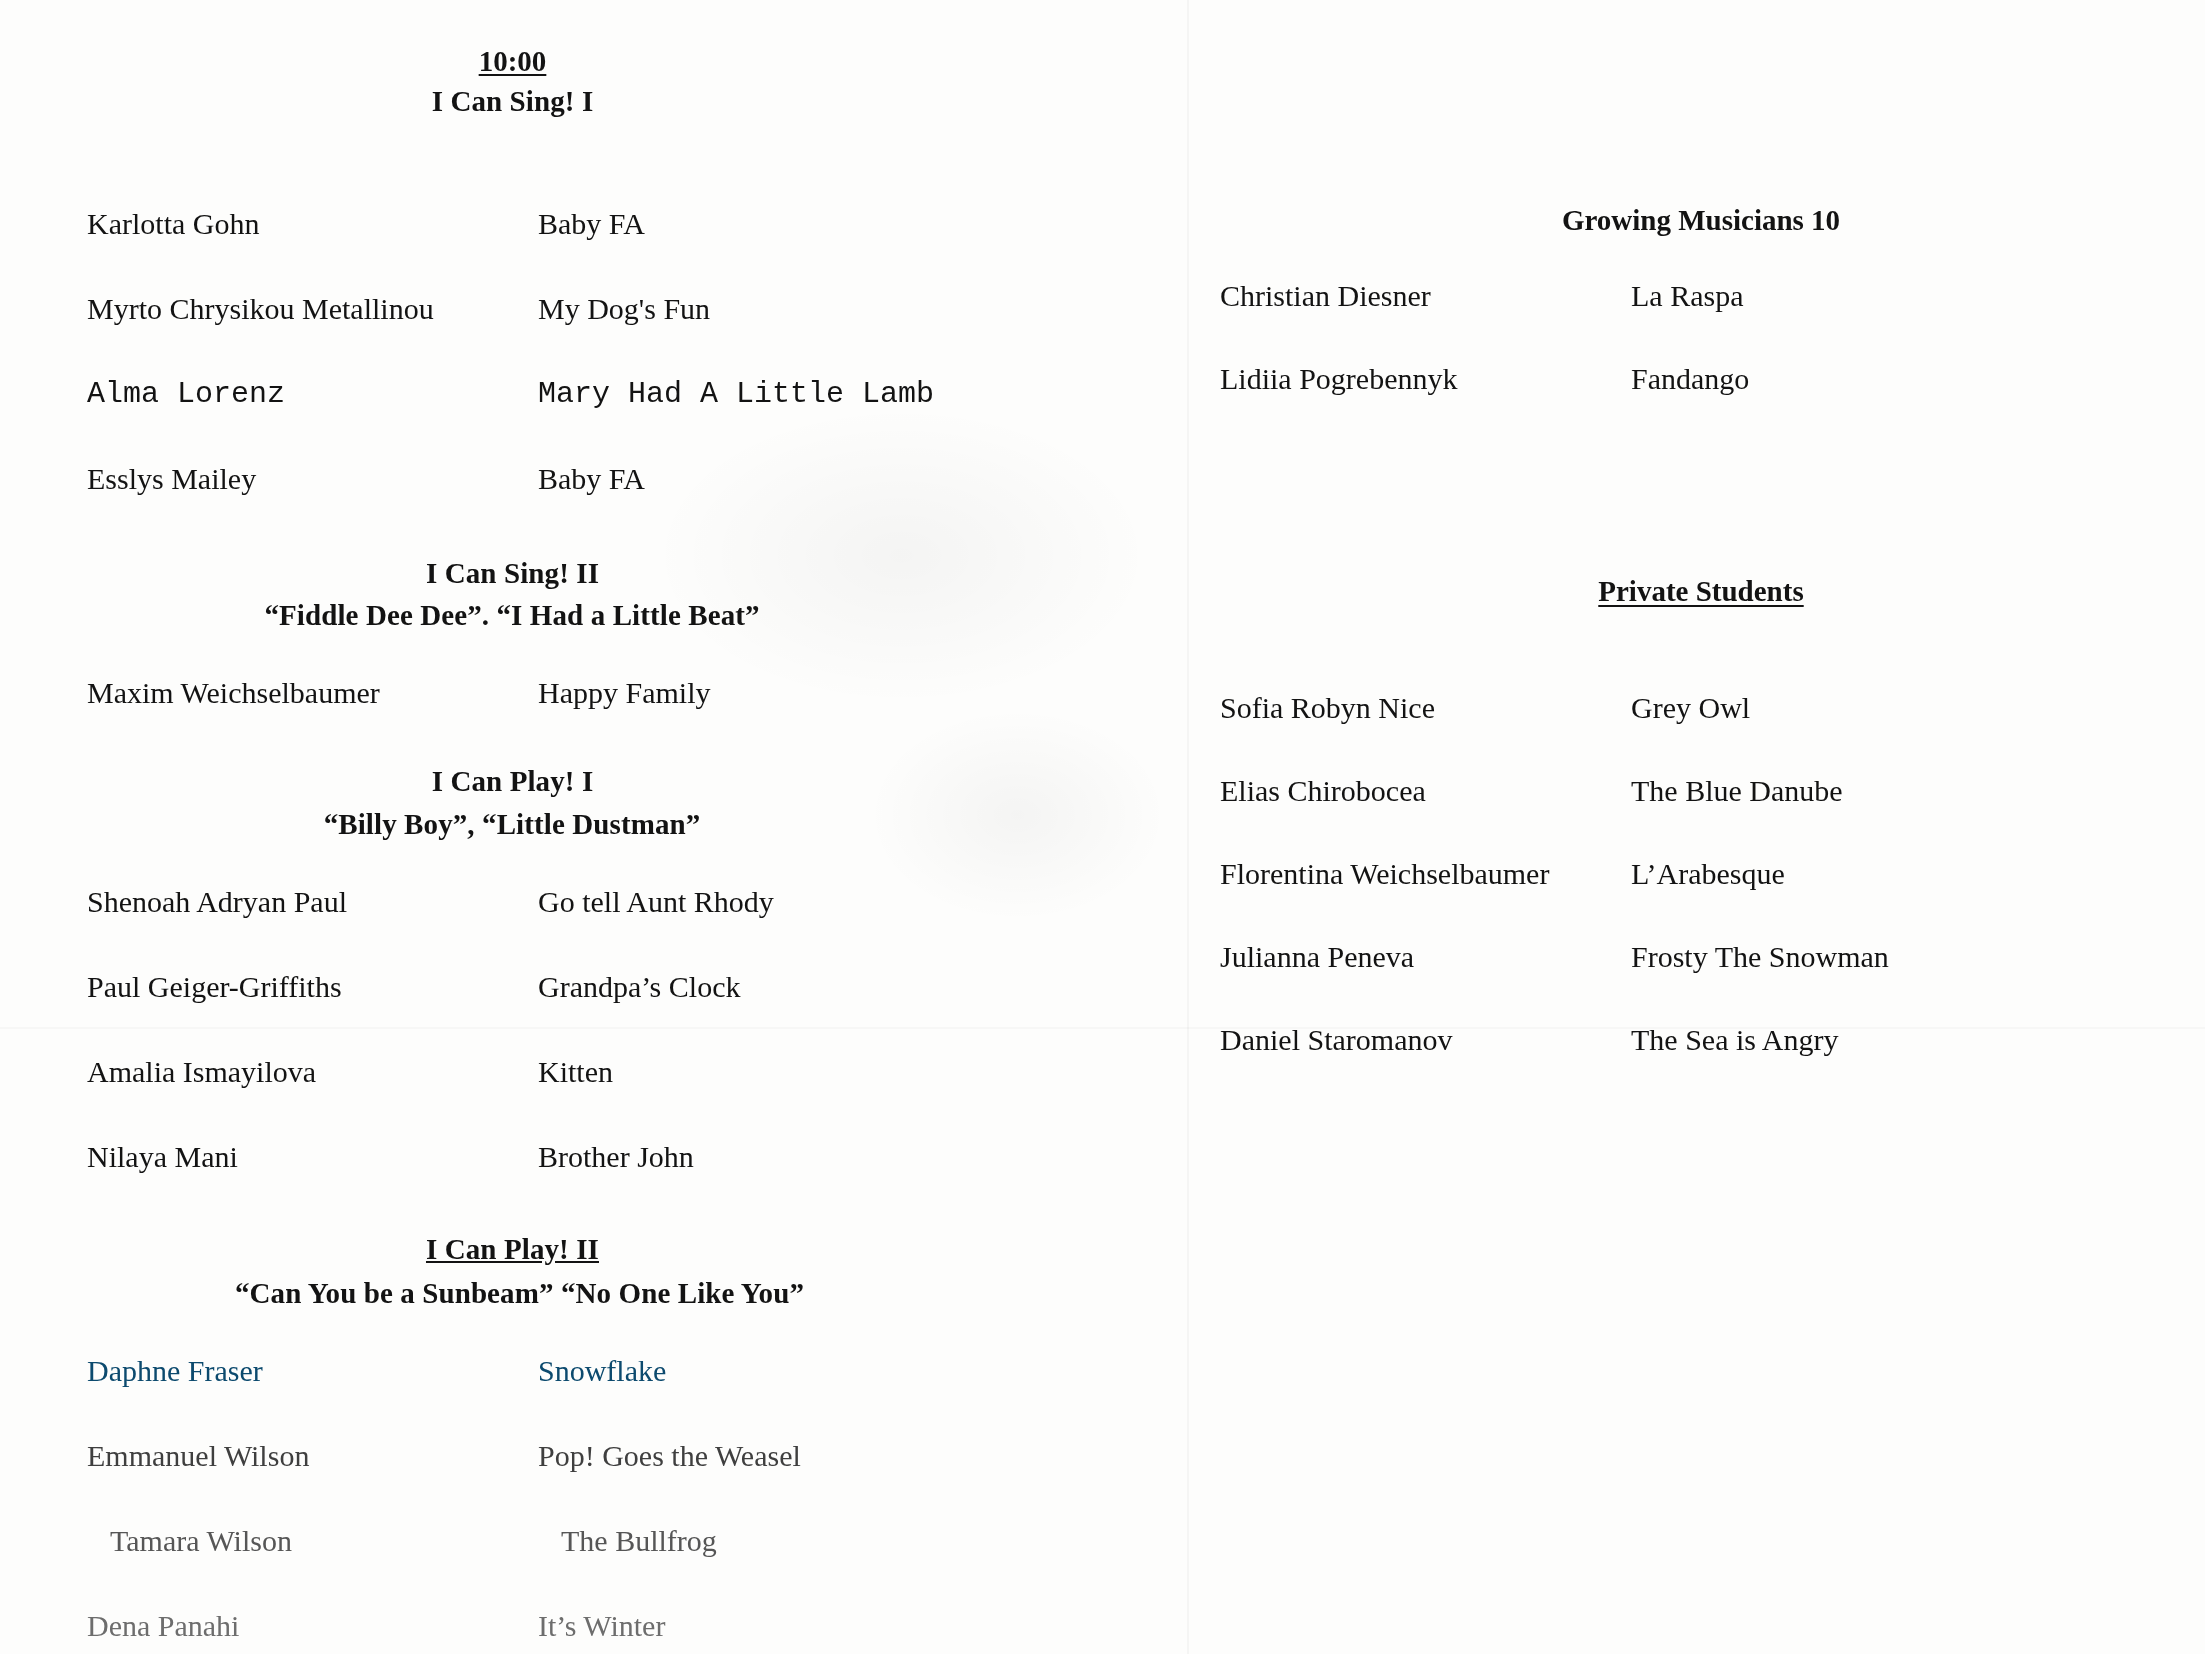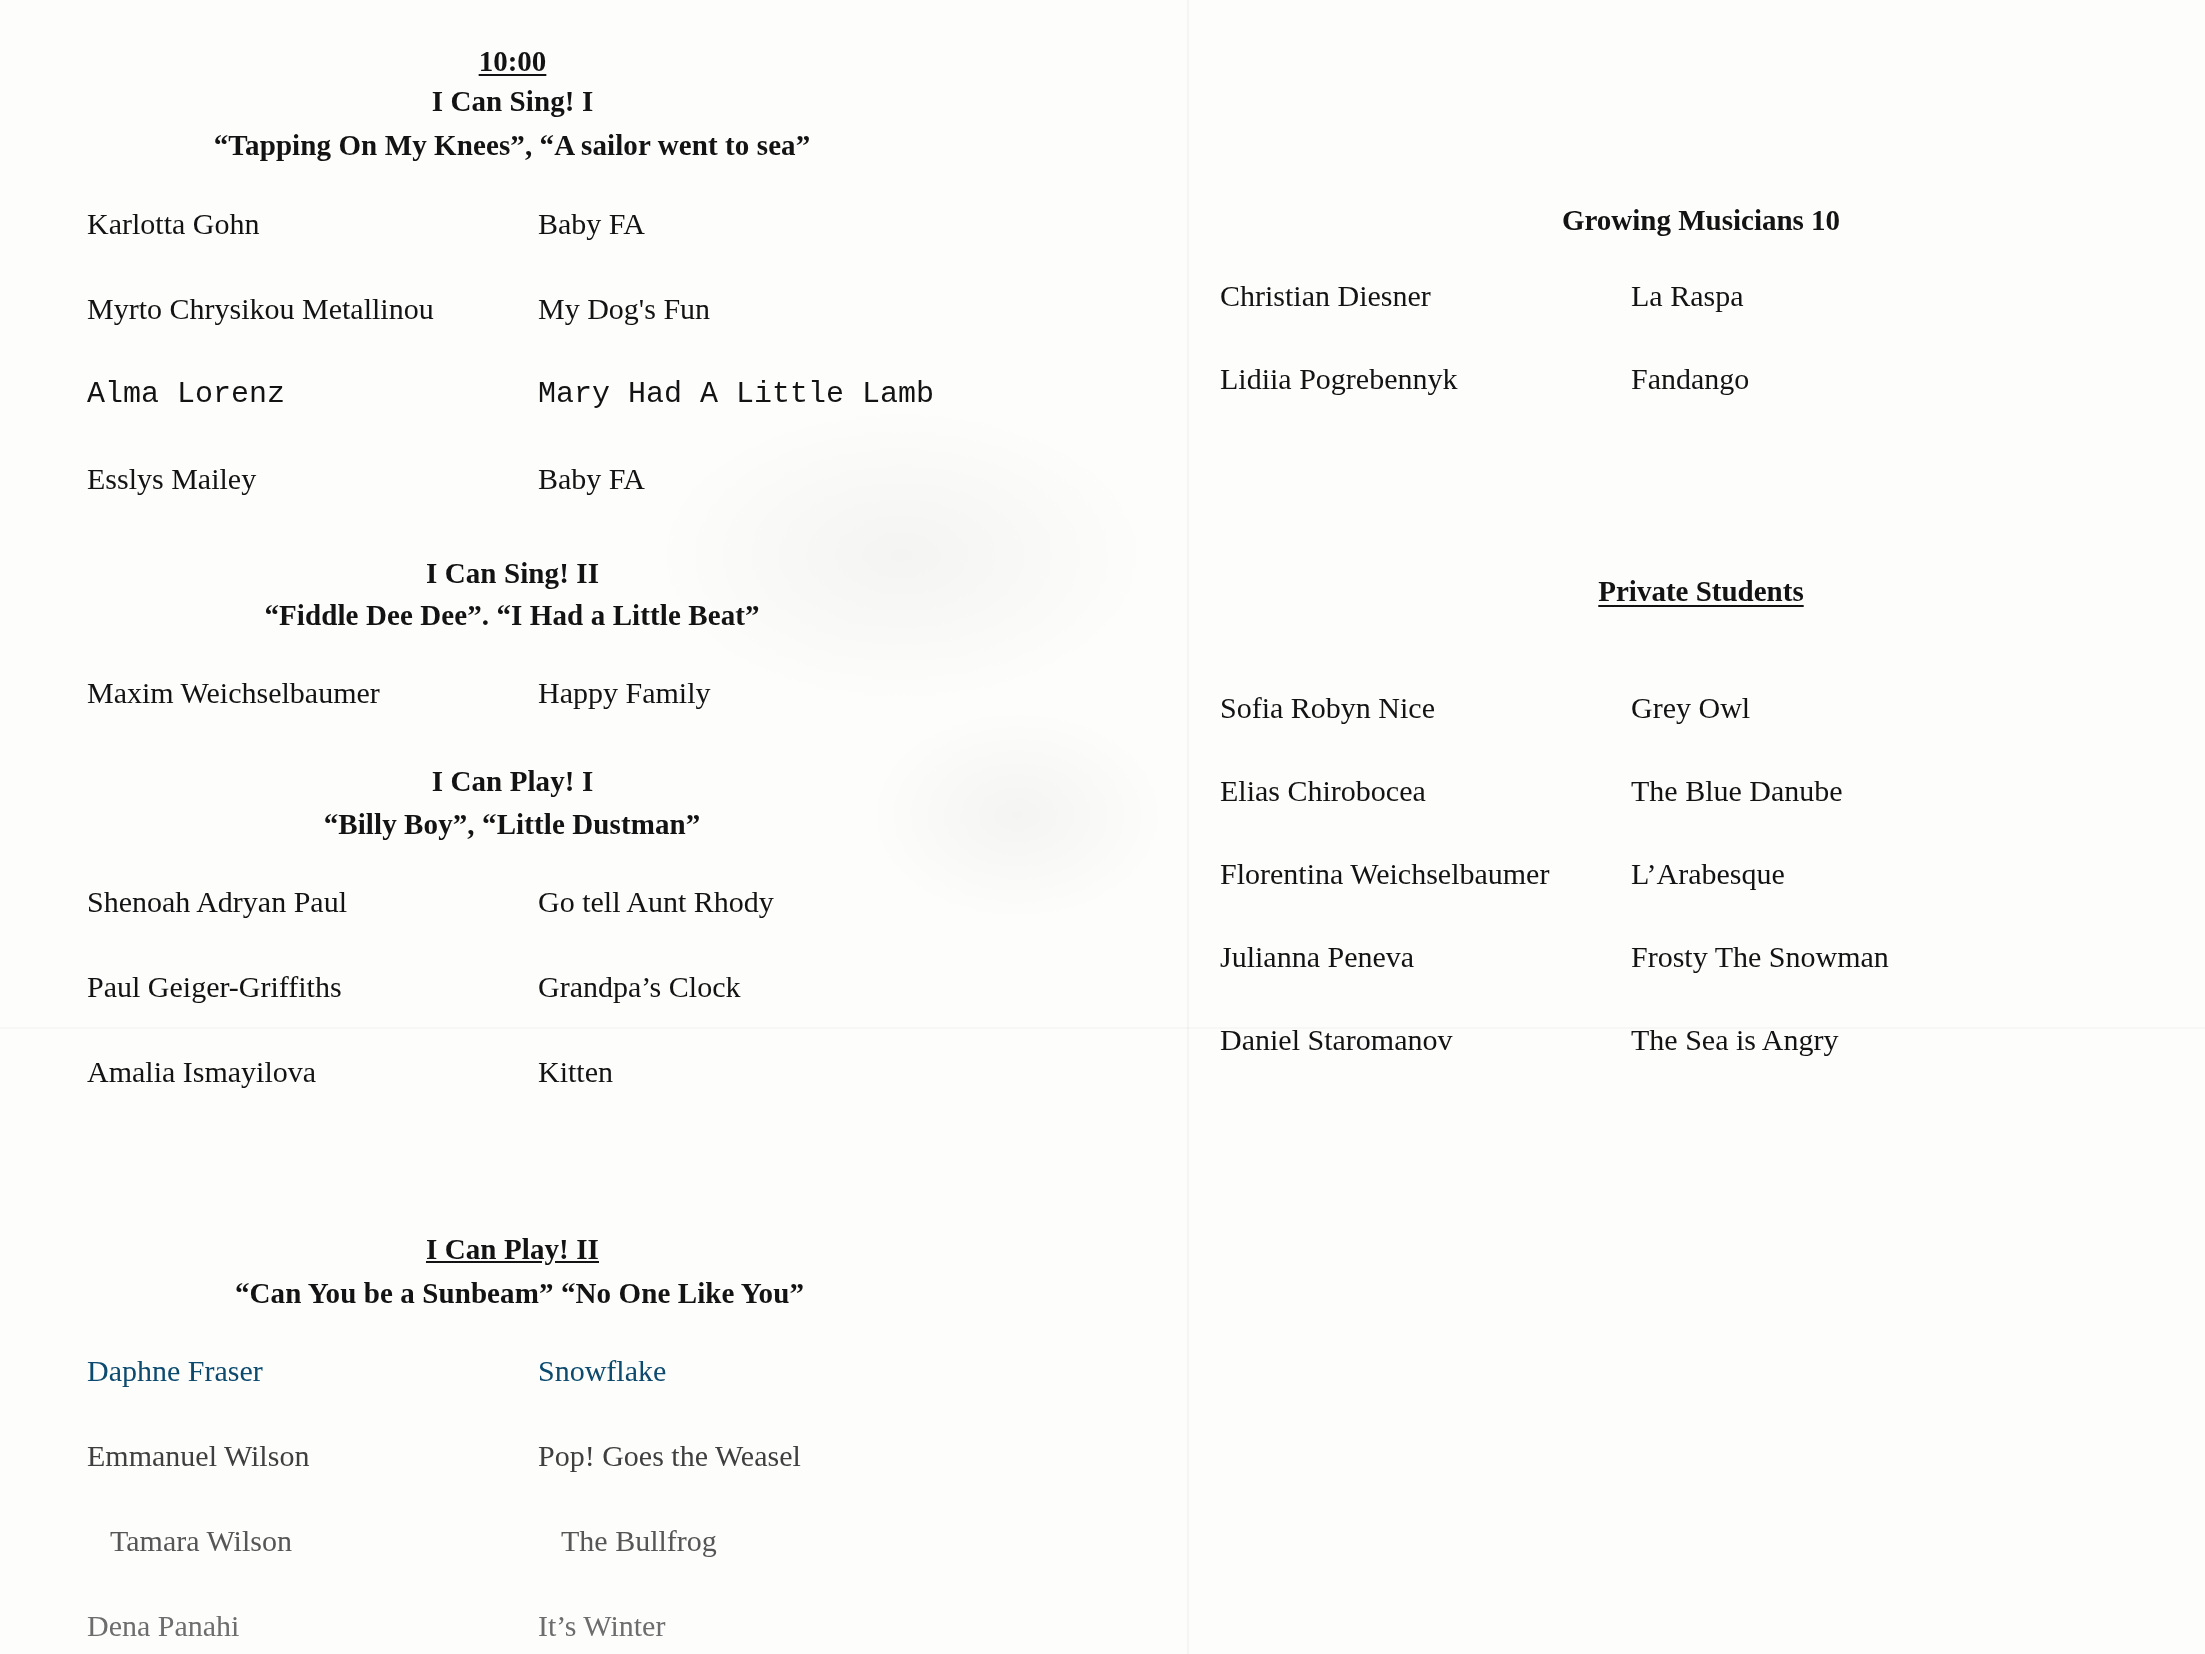--- a/index.html
+++ b/index.html
@@ -125,21 +125,20 @@
   <div class="smudge" style="left:649px; top:404px; width:505px; height:303px;"></div>
   <div class="smudge" style="left:866px; top:707px; width:303px; height:216px;"></div>
   <div class="fold fold-v"></div>
   <div class="fold-h"></div>
 
   <div class="col-left">
 
     <div class="time-head" style="position:absolute; left:87px; top:45px; width:851px;">10:00</div>
 
     <div class="section-head" style="position:absolute; left:87px; top:83px; width:851px;">I Can Sing! I</div>
-    <div class="section-head" style="position:absolute; left:72px; top:127px; width:880px;">“Tapping On My Knees”, “A sailor went to sea”</div>
 
     <div class="left-block left-entries" style="position:absolute; left:0; top:209px; width:1169px;">
       <div class="entry" style="margin-bottom:55px;">
         <span class="name">Karlotta Gohn</span>
         <span class="piece">Baby FA</span>
       </div>
       <div class="entry" style="margin-bottom:55px;">
         <span class="name">Myrto Chrysikou Metallinou</span>
         <span class="piece">My Dog's Fun</span>
       </div>
@@ -171,20 +170,24 @@
         <span class="name">Shenoah Adryan Paul</span>
         <span class="piece">Go tell Aunt Rhody</span>
       </div>
       <div class="entry" style="margin-bottom:55px;">
         <span class="name">Paul Geiger-Griffiths</span>
         <span class="piece">Grandpa’s Clock</span>
       </div>
       <div class="entry" style="margin-bottom:55px;">
         <span class="name">Amalia Ismayilova</span>
         <span class="piece">Kitten</span>
+      </div>
+      <div class="entry">
+        <span class="name">Nilaya Mani</span>
+        <span class="piece">Brother John</span>
       </div>
     </div>
 
     <div class="section-head" style="position:absolute; left:87px; top:1231px; width:851px;text-decoration:underline;">I Can Play! II</div>
     <div class="section-head" style="position:absolute; left:72px; top:1275px; width:895px;">“Can You be a Sunbeam” “No One Like You”</div>
 
     <div class="left-block left-entries" style="position:absolute; left:0; top:1356px; width:1169px;">
       <div class="entry faded-1" style="margin-bottom:55px;">
         <span class="name">Daphne Fraser</span>
         <span class="piece">Snowflake</span>

